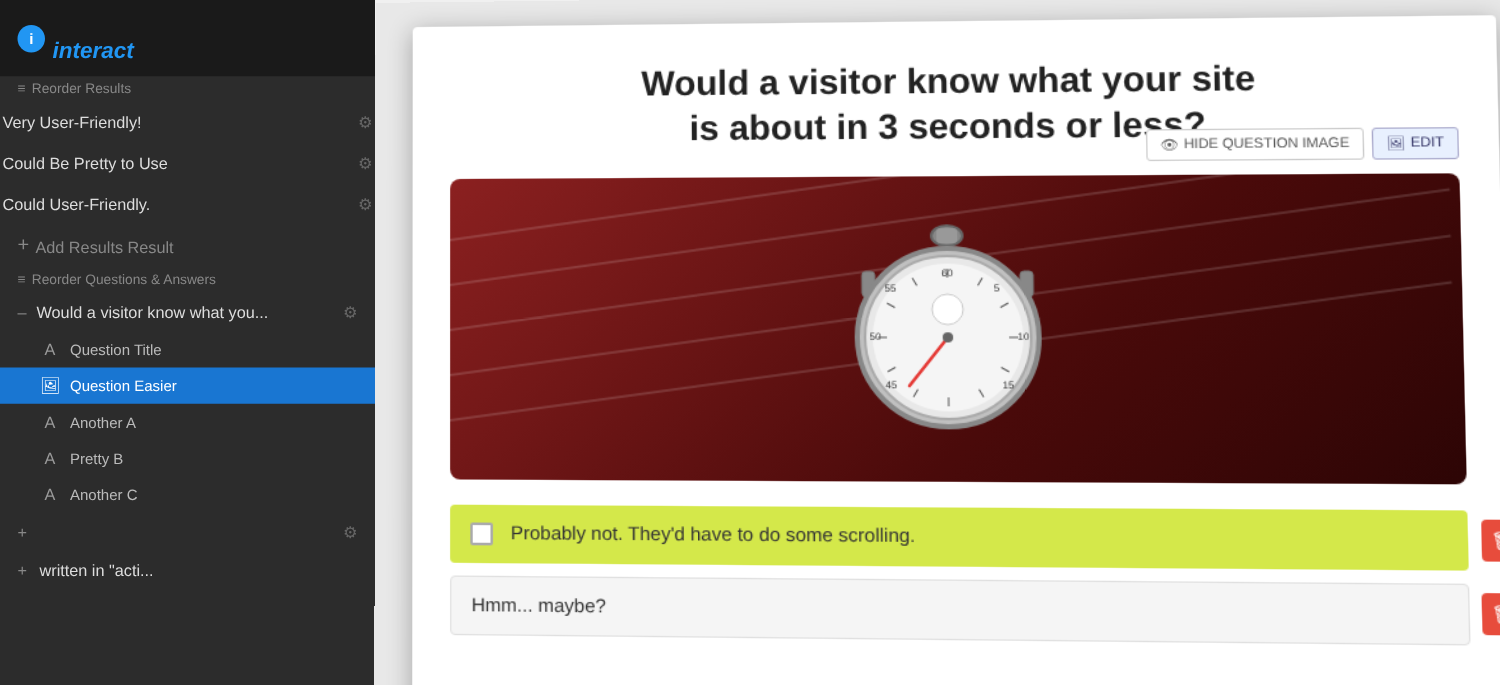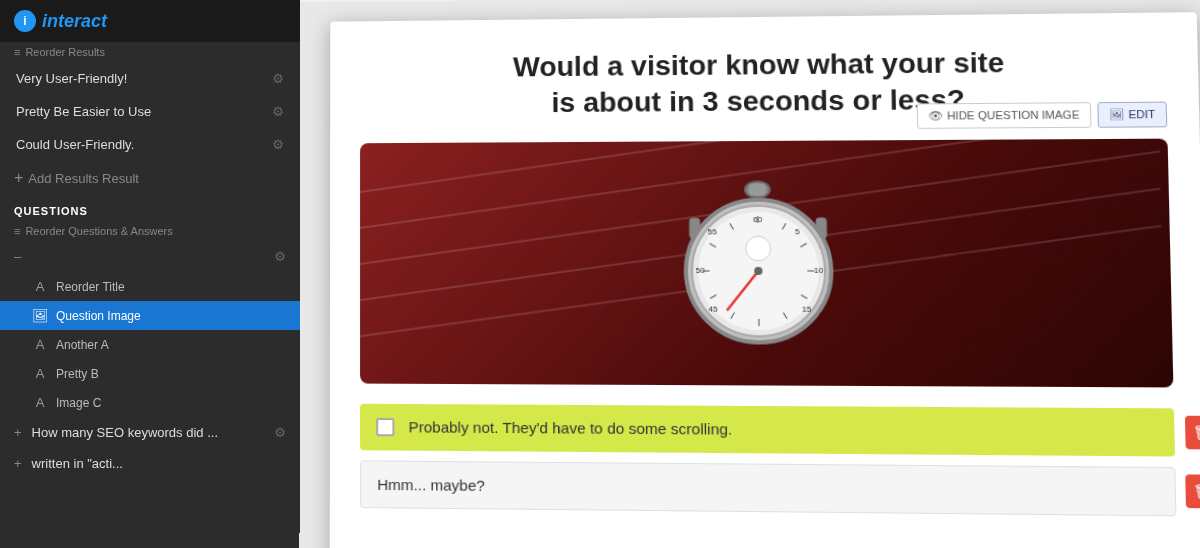--- a/index.html
+++ b/index.html
@@ -43,26 +43,27 @@
       color: white;
       font-weight: bold;
       font-size: 12px;
     }
 
     .logo-text {
       color: #2196F3;
       font-size: 18px;
       font-weight: bold;
       font-style: italic;
+      margin-top: 20px;
     }
 
     .result-item {
       display: flex;
       align-items: center;
-      padding: 9px 16px;
+      padding: 9px 2px;
       color: #ddd;
       font-size: 13px;
       cursor: pointer;
       position: relative;
     }
     .result-item .gear {
       margin-left: auto;
       color: #666;
       font-size: 13px;
     }
@@ -301,71 +302,70 @@
   <div class="reorder-row">
     <span>≡</span>
     <span>Reorder Results</span>
   </div>
 
   <div class="result-item">
     <span>Very User-Friendly!</span>
     <span class="gear">⚙</span>
   </div>
   <div class="result-item">
-    <span>Pretty Be Easier to Use</span>
+    <span>Could Be Pretty to Use</span>
     <span class="gear">⚙</span>
   </div>
   <div class="result-item">
     <span>Could User-Friendly.</span>
     <span class="gear">⚙</span>
   </div>
 
   <div class="add-result">
     <span style="font-size:16px; color:#888;">+</span>
     <span>Add Results Result</span>
   </div>
 
-  <div class="questions-header">QUESTIONS</div>
 
   <div class="reorder-row">
     <span>≡</span>
     <span>Reorder Questions &amp; Answers</span>
   </div>
 
   <div class="question-item">
     <span class="dash">–</span>
+    <span>Would a visitor know what you...</span>
     <span class="gear">⚙</span>
   </div>
 
   <div class="sub-items">
     <div class="sub-item">
       <span class="sub-icon">A</span>
-      <span>Reorder Title</span>
+      <span>Question Title</span>
     </div>
     <div class="sub-item active">
       <span class="sub-icon">🖼</span>
-      <span>Question Image</span>
+      <span>Question Easier</span>
     </div>
     <div class="sub-item">
       <span class="sub-icon">A</span>
       <span>Another A</span>
     </div>
     <div class="sub-item">
       <span class="sub-icon">A</span>
       <span>Pretty B</span>
     </div>
     <div class="sub-item">
       <span class="sub-icon">A</span>
-      <span>Image C</span>
+      <span>Another C</span>
     </div>
   </div>
 
   <div class="question-item2">
     <span style="color:#888; margin-right:4px;">+</span>
-    <span>How many SEO keywords did ...</span>
     <span class="gear">⚙</span>
   </div>
 
   <div class="question-item2">
     <span style="color:#888; margin-right:4px;">+</span>
     <span>written in "acti...</span>
   </div>
 
 </div>
 

